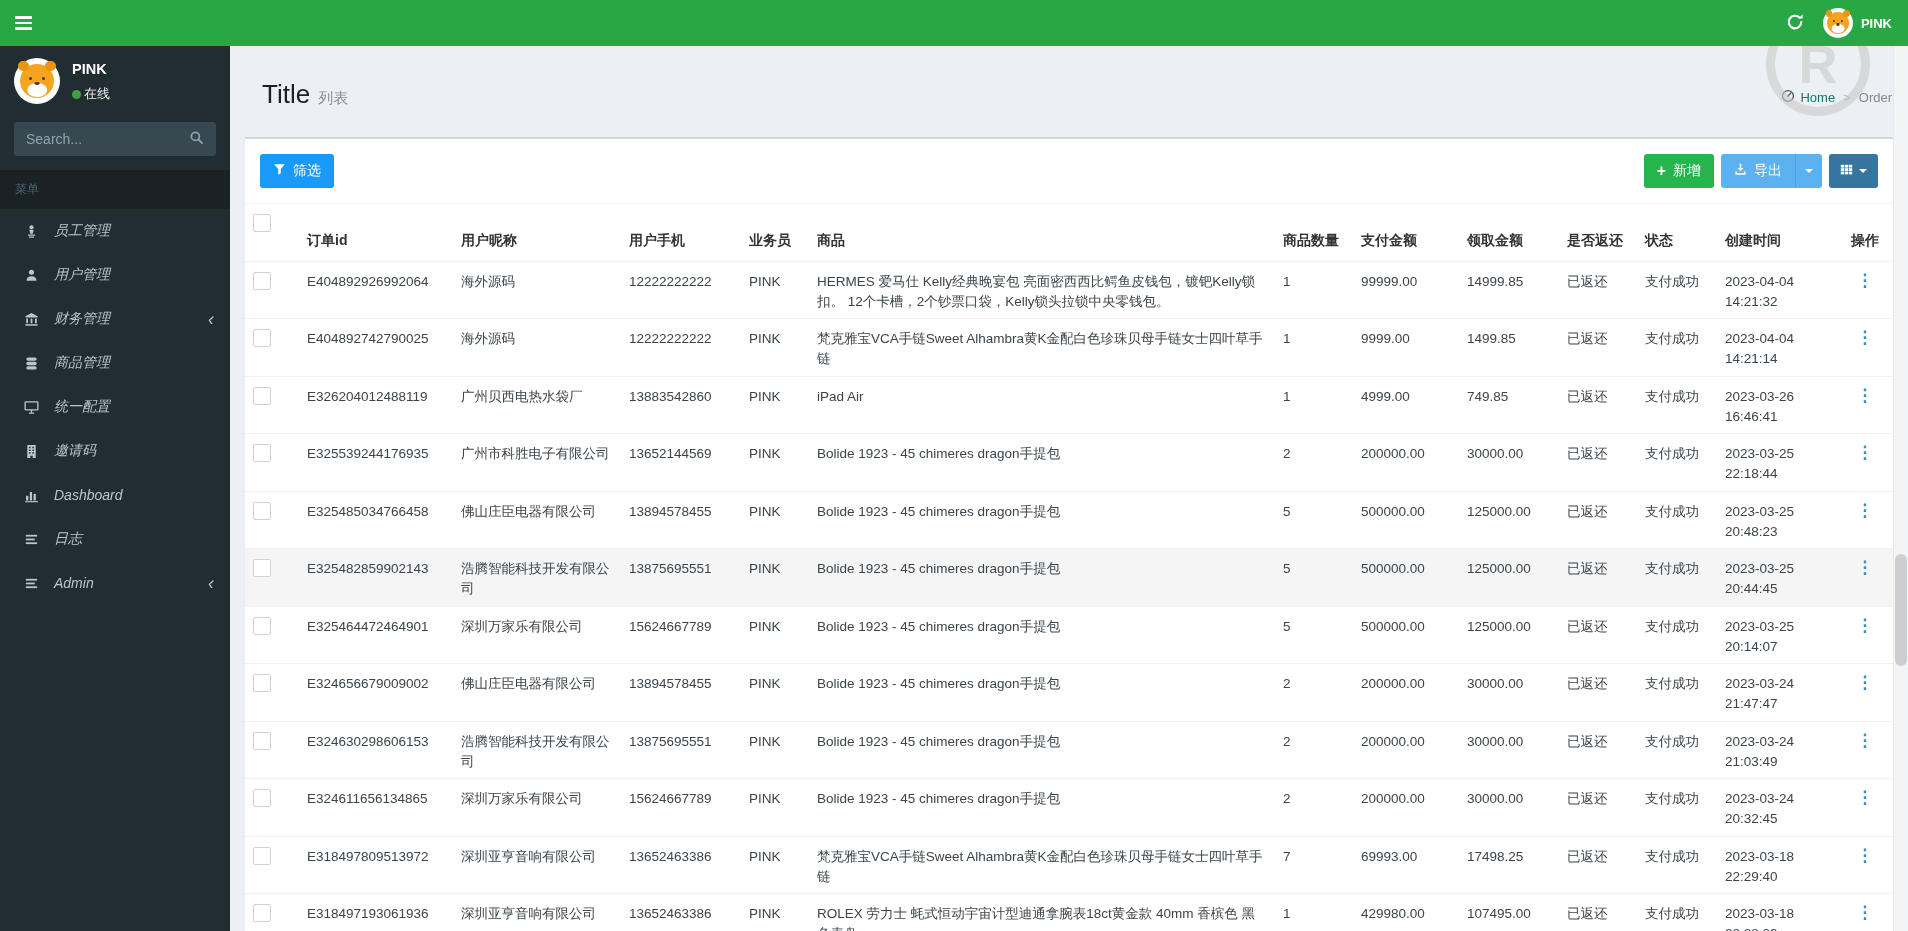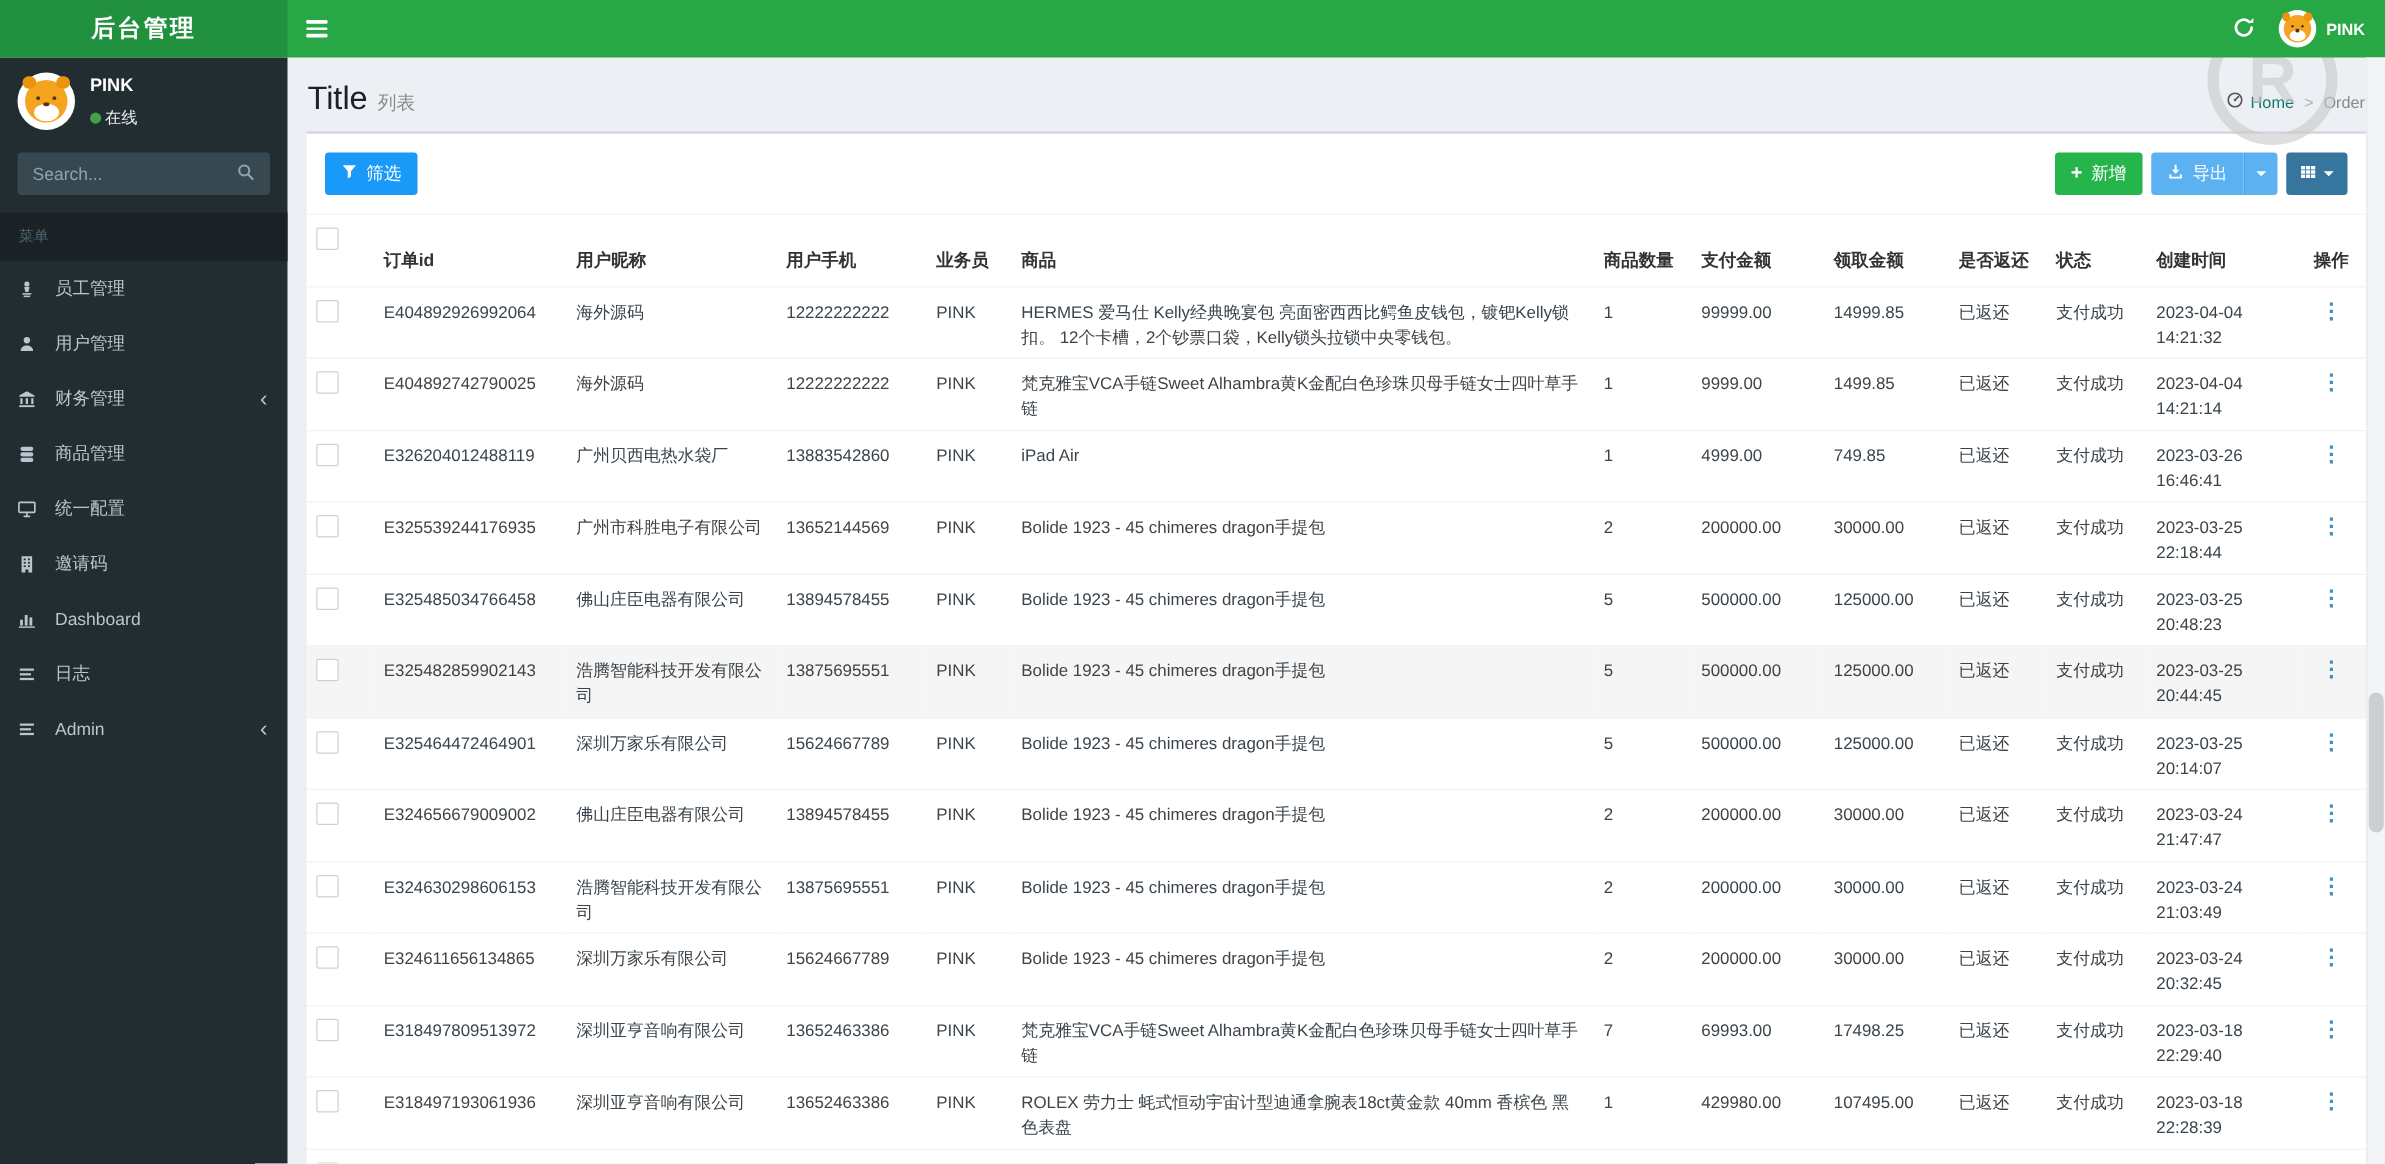--- a/index.html
+++ b/index.html
@@ -37,22 +37,22 @@
   .user-panel{display:flex;gap:12px;padding:12px 14px 8px;align-items:flex-start;}
   .up-name{color:#fff;font-size:14.5px;font-weight:600;margin-top:3px;}
   .up-status{display:flex;align-items:center;gap:3px;color:#ececec;font-size:13px;margin-top:8px;cursor:pointer;}
   .dot{width:9px;height:9px;border-radius:50%;background:#43a047;}
   .sidebar-search{margin:10px 14px 14px;display:flex;background:#374850;border-radius:3px;height:34px;align-items:center;padding:0 10px;}
   .sidebar-search input{flex:1;background:transparent;border:0;outline:none;color:#ccc;font-size:14px;min-width:0;font-family:inherit;}
   .sidebar-search input::placeholder{color:#90a4ae;}
   .search-btn{background:none;border:0;color:#90a4ae;width:20px;height:20px;cursor:pointer;padding:0;}
   .search-btn svg{width:15px;height:15px;}
   .menu-label{background:#1a2226;color:#4b646f;font-size:12px;padding:11px 15px;}
-  .menu-item{display:flex;align-items:center;height:44px;padding-left:11px;color:#b8c7ce;text-decoration:none;
-             font-size:14px;border-left:3px solid transparent;cursor:pointer;}
+  .menu-item{display:flex;align-items:center;height:44px;padding-left:21px;color:#b8c7ce;text-decoration:none;
+             font-size:14px;border-left:3px solid transparent;cursor:pointer;font-style:italic;}
   .menu-item .micon{width:21px;margin-right:9px;display:inline-flex;align-items:center;}
   .micon svg{width:15px;height:15px;}
   .menu-item.active{background:#1e282c;border-left-color:#28a745;color:#fff;}
   .mchevron{margin-left:auto;margin-right:16px;font-size:18px;line-height:1;color:#b8c7ce;}
 
   
   .content{position:absolute;left:230px;top:46px;right:0;bottom:0;background:#ecf0f5;overflow:hidden;z-index:10;}
   .watermark{position:absolute;top:12px;right:38px;z-index:15;width:86px;height:86px;border:9px solid #c9c9c9;
              border-radius:50%;display:flex;align-items:center;justify-content:center;
              font-size:54px;font-weight:bold;color:#c9c9c9;opacity:.6;}
@@ -99,23 +99,20 @@
   
   .scrollbar{position:absolute;top:46px;right:0;bottom:0;width:14px;background:#f3f4f6;border-left:1px solid #e7e9eb;z-index:40;}
   .scroll-thumb{position:absolute;top:508px;left:1px;width:12px;height:112px;background:#ccced1;border-radius:6px;cursor:pointer;}
 </style>
 </head>
 <body>
 
 <div class="app">
 
   <header class="navbar">
-    <div class="brand">
-      <span>后台管理</span>
-    </div>
     <div class="nav-rest">
       <button class="hamburger">
         <span class="bar"></span>
         <span class="bar"></span>
         <span class="bar"></span>
       </button>
       <div class="nav-right">
         <button class="nav-refresh">
           <span><svg viewBox="0 0 16 16" fill="none" stroke="currentColor" stroke-width="1.9">
                 <path d="M13.6 8a5.6 5.6 0 1 1-1.6-3.9" stroke-linecap="round"></path>
@@ -272,21 +269,21 @@
         </a>
       </nav>
   </aside>
 
   <div class="watermark">
     <span>R</span>
   </div>
 
   <main class="content">
     <div class="content-header">
-      <h1 style="margin:0;font-weight:normal;text-align:center;">
+      <h1 style="margin:16px;font-weight:normal;text-align:center;">
         <span class="pg-title">Title</span><span class="pg-sub">列表</span>
       </h1>
       <div class="breadcrumb">
         <span class="bc-home">
           <span><svg viewBox="0 0 16 16" fill="none" stroke="currentColor" stroke-width="1.5">
                 <circle cx="8" cy="8" r="6.2"></circle>
                 <path d="M8 8l3.1-3.1" stroke-linecap="round"></path>
                 <circle cx="8" cy="8" r="1.1" fill="currentColor" stroke="none"></circle>
               </svg></span>
           <span>Home</span>

